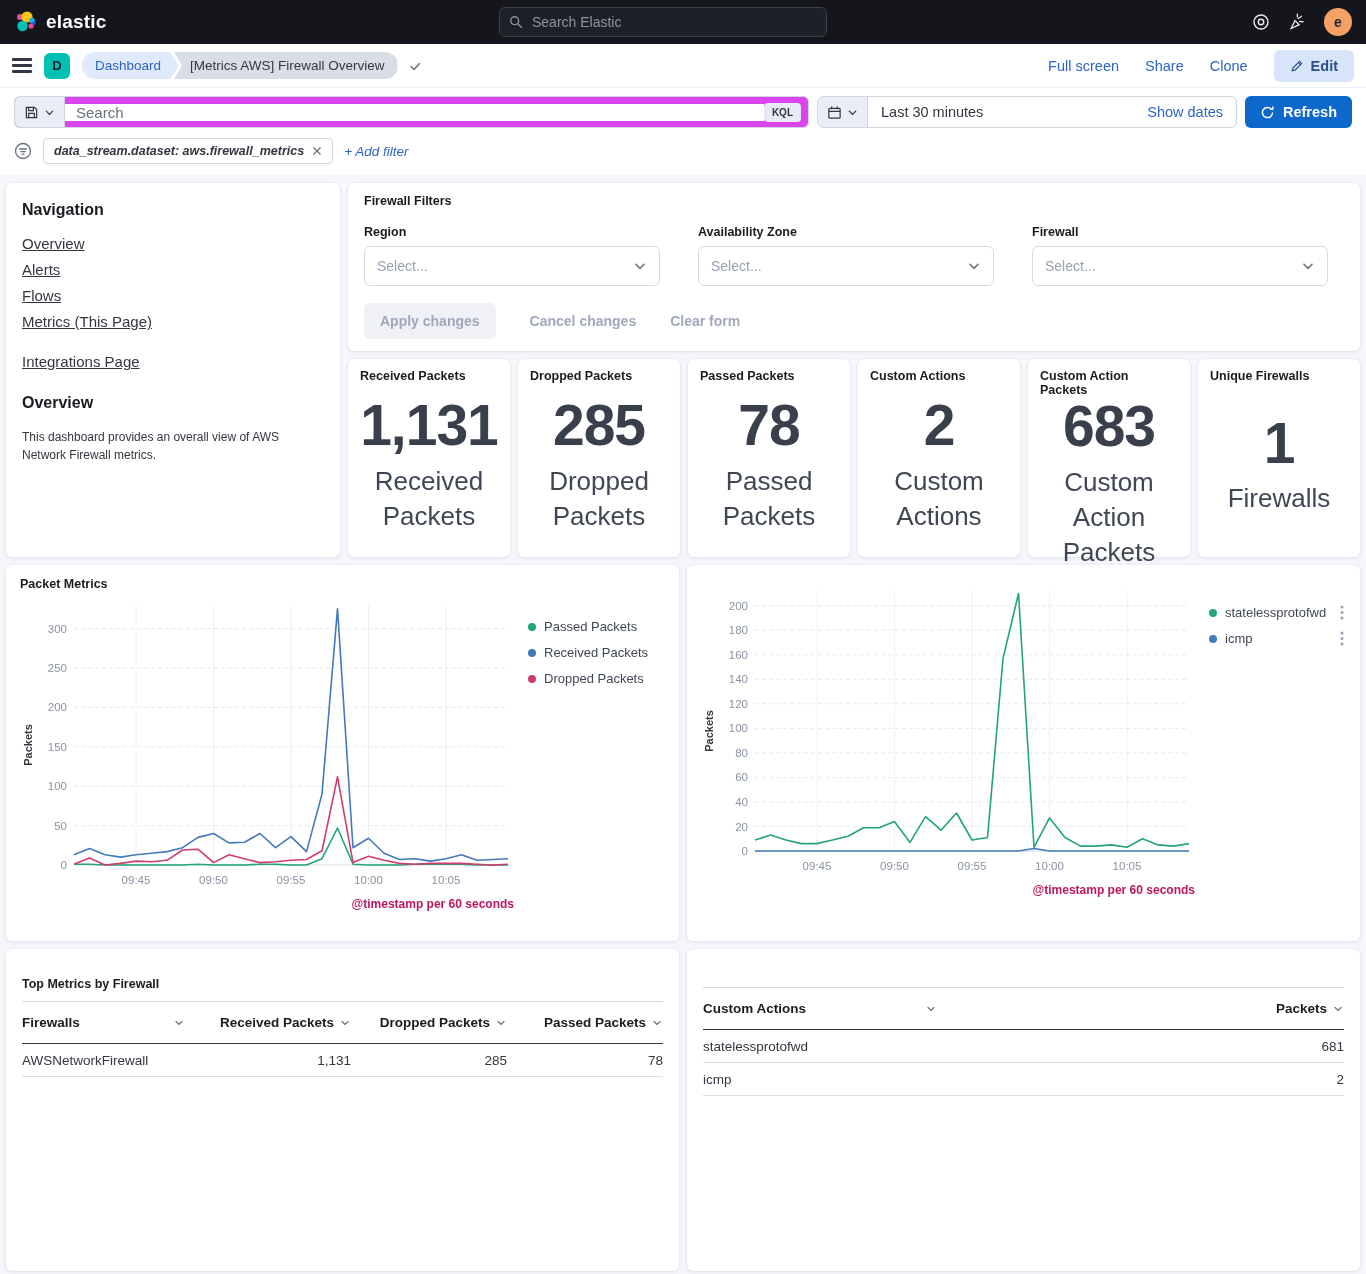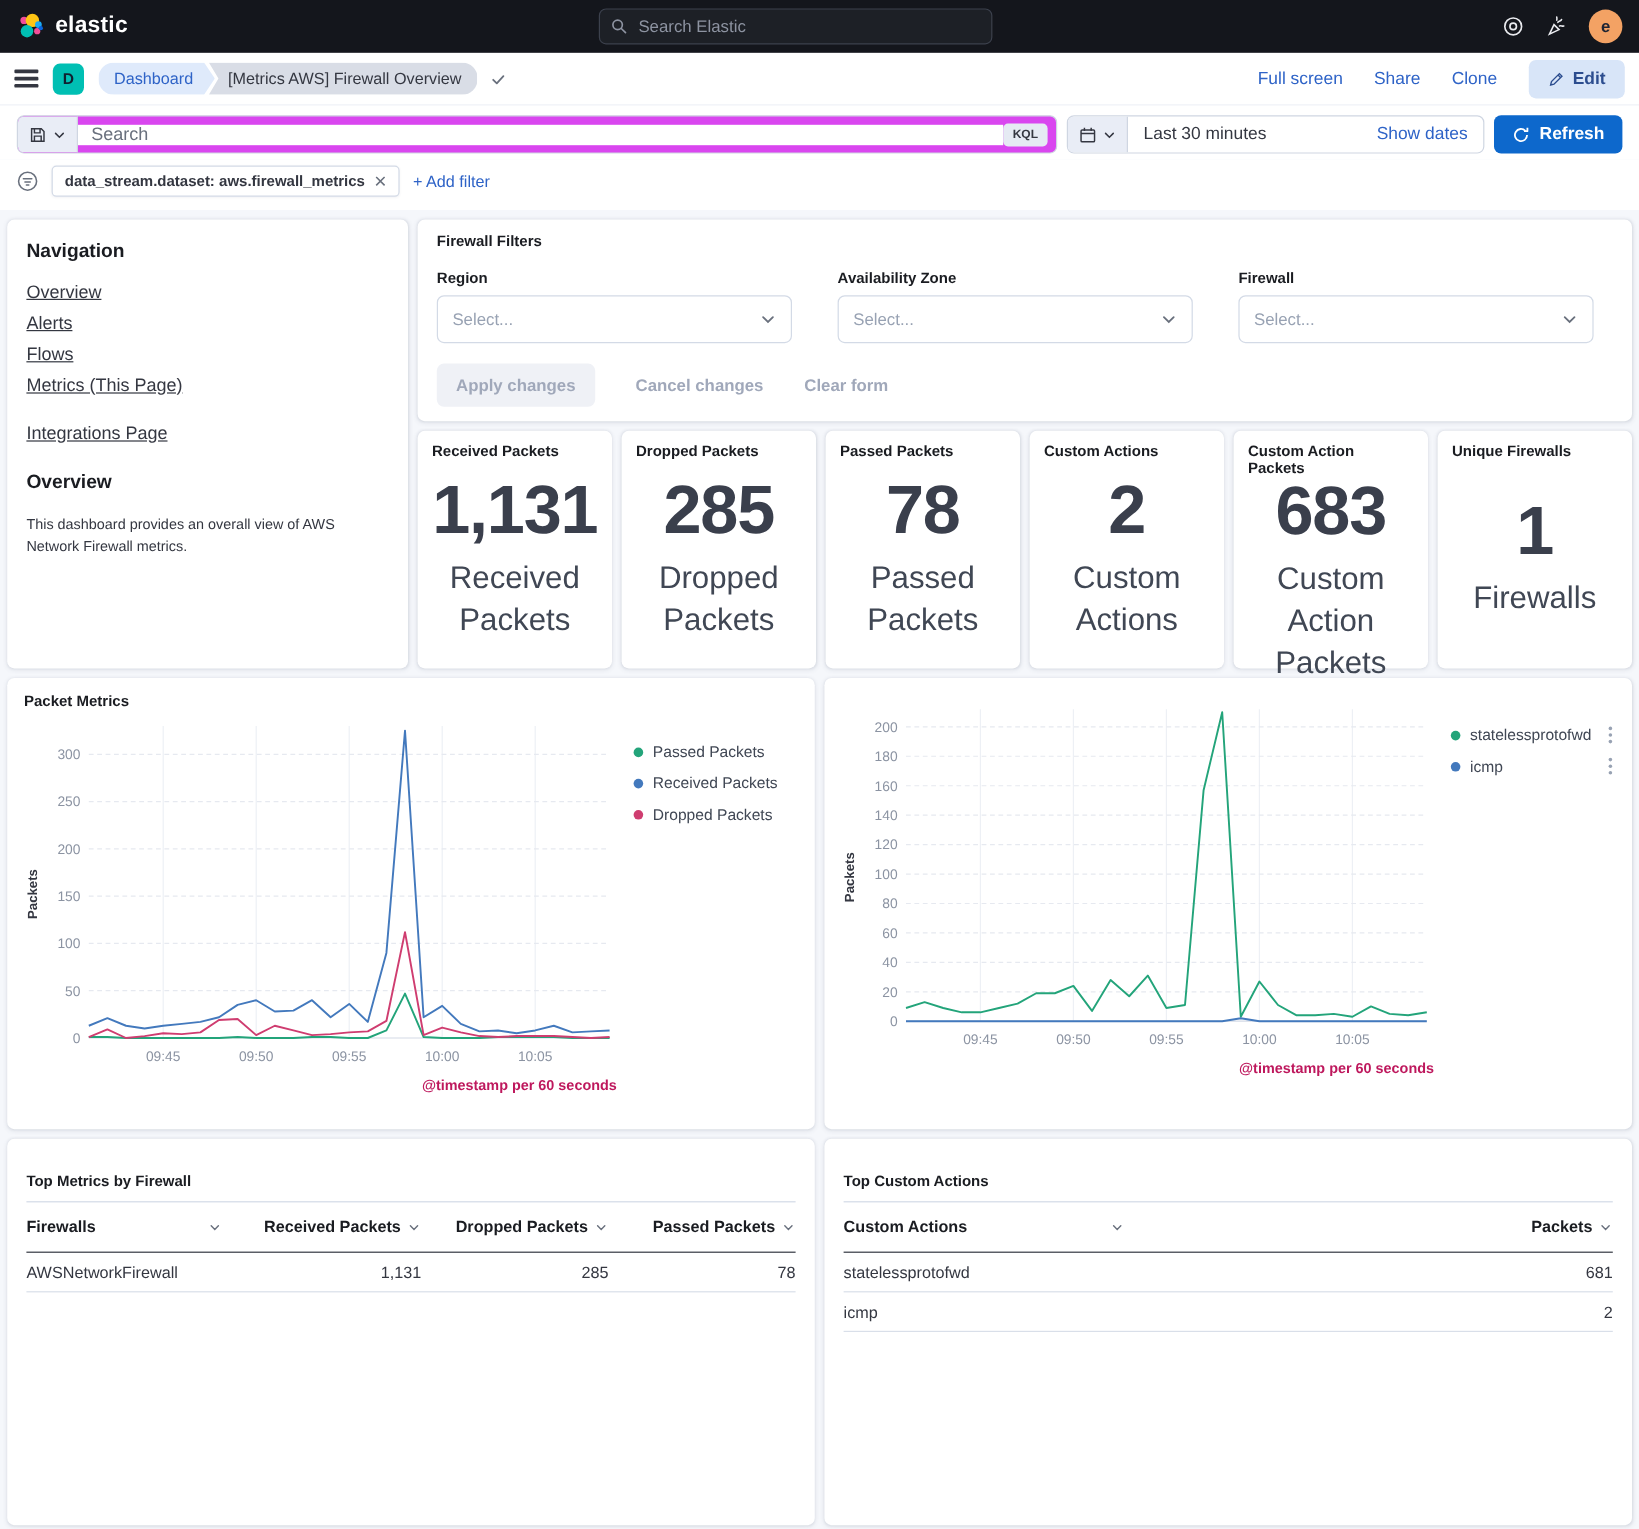--- a/index.html
+++ b/index.html
@@ -39,28 +39,28 @@
   .crumb-link { color:#2e63c7; font-size:14.5px; cursor:pointer; }
   .edit-btn { display:flex; align-items:center; gap:7px; background:#d8e5f8; color:#2c4d8f; font-size:14.5px; font-weight:600;
     height:32px; padding:0 16px; border-radius:6px; cursor:pointer; }
   
   .querybar { display:flex; gap:8px; padding:8px 14px 5px; background:#fff; }
   .qinput { flex:1; height:32px; border:1px solid #cfd6e2; border-radius:6px; background:#d946ef; display:flex; align-items:center; overflow:hidden; }
   .qsave { height:100%; background:#e9edf6; border-right:1px solid #cfd6e2; display:flex; align-items:center; gap:5px; padding:0 9px; cursor:pointer; }
   .qinput input { flex:1; border:0; outline:0; font-size:15px; color:#343741; padding:0 11px; font-family:inherit; }
   .qinput input::placeholder { color:#69707d; }
   .kql { margin-right:7px; background:#e5eaf3; border-radius:4px; color:#343741; font-size:10px; font-weight:700; padding:4px 8px; cursor:pointer; }
-  .datepicker { width:348px; height:32px; border:1px solid #cfd6e2; border-radius:6px; background:#fff; display:flex; align-items:center; overflow:hidden; }
+  .datepicker { width:420px; height:32px; border:1px solid #cfd6e2; border-radius:6px; background:#fff; display:flex; align-items:center; overflow:hidden; }
   .datecal { height:100%; background:#e9edf6; border-right:1px solid #cfd6e2; display:flex; align-items:center; gap:5px; padding:0 9px; cursor:pointer; }
   .datetext { padding:0 13px; font-size:14.5px; color:#343741; }
   .showdates { margin-left:auto; padding:0 13px; font-size:14.5px; color:#2e63c7; cursor:pointer; }
   .refresh-btn { width:107px; height:32px; background:#0d68cc; border-radius:6px; color:#fff; font-size:14.5px; font-weight:600;
     display:flex; align-items:center; justify-content:center; gap:8px; cursor:pointer; }
   
-  .filterbar { display:flex; align-items:center; gap:11px; padding:5px 14px 11px; background:#fff; }
+  .filterbar { display:flex; align-items:center; gap:11px; padding:5px 14px 11px; background:#fff;font-style:italic; }
   .fpill { display:flex; align-items:center; gap:8px; border:1px solid #d3dae6; border-radius:4px; background:#fff;
     padding:5px 10px; font-size:12.5px; font-weight:600; color:#343741; box-shadow:0 1px 2px rgba(60,70,100,.06); cursor:pointer; }
   .addfilter { color:#2e63c7; font-size:13.5px; cursor:pointer; }
   
   .content { padding:8px 6px; display:flex; flex-direction:column; gap:8px; }
   .panel { background:#fff; border-radius:6px; box-shadow:0 1px 4px rgba(45,60,90,.1), 0 0 2px rgba(45,60,90,.08); }
   .panel-title { font-size:12.5px; font-weight:700; color:#1a1c21; }
   .row1 { display:flex; gap:8px; align-items:stretch; }
   
   .navpanel { width:334px; padding:18px 16px; }
@@ -526,21 +526,20 @@
         <div class="trow g4">
           <div>AWSNetworkFirewall</div>
           <div class="td-num">1,131</div>
           <div class="td-num">285</div>
           <div class="td-num">78</div>
         </div>
       </div>
     </div>
 
     <div class="panel tablepanel">
-      <div class="panel-title">Top Custom Actions</div>
       <div class="ttable">
         <div class="thead g2">
           <div class="th-spread">
             <span>Custom Actions</span>
             <span class="chev">
               <svg width="12" height="12" viewBox="0 0 12 12">
                   <path d="M3 4.5 6 7.5l3-3" fill="none" stroke="#69707d" stroke-width="1.2" stroke-linecap="round"></path>
                 </svg>
             </span>
           </div>

